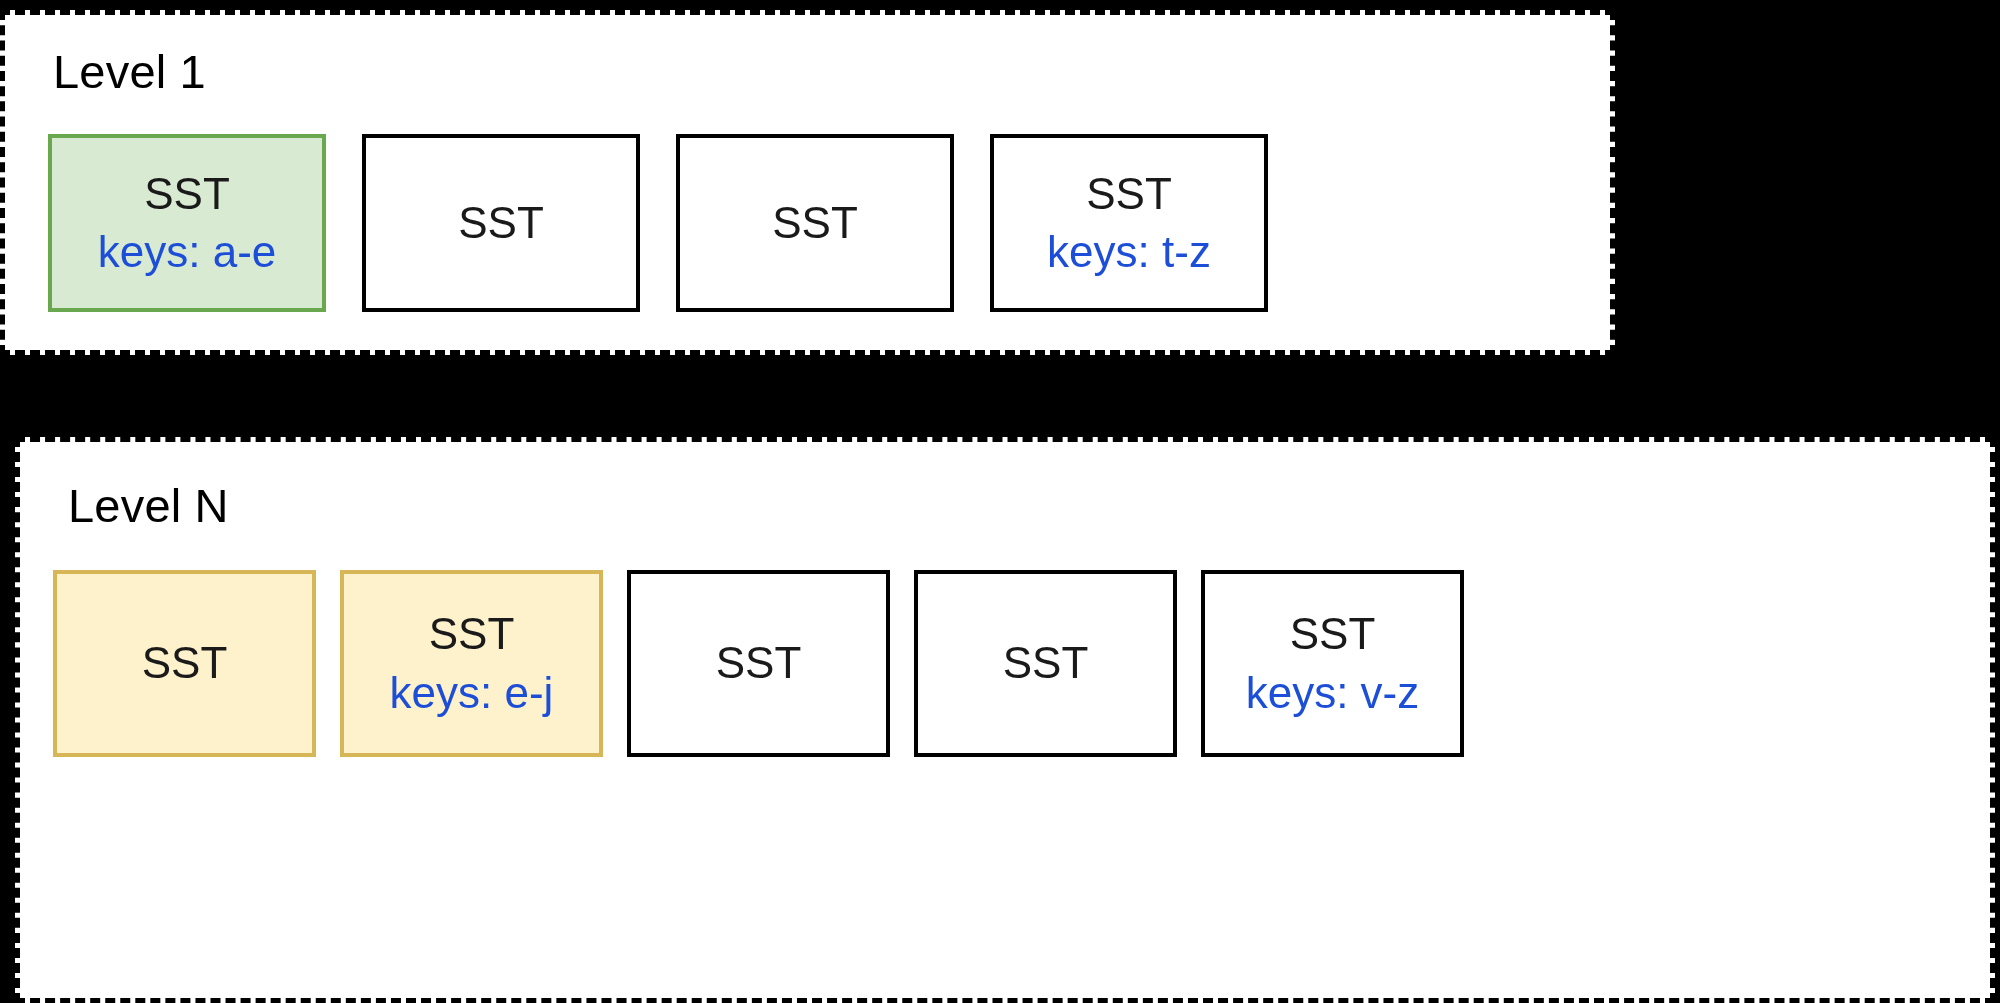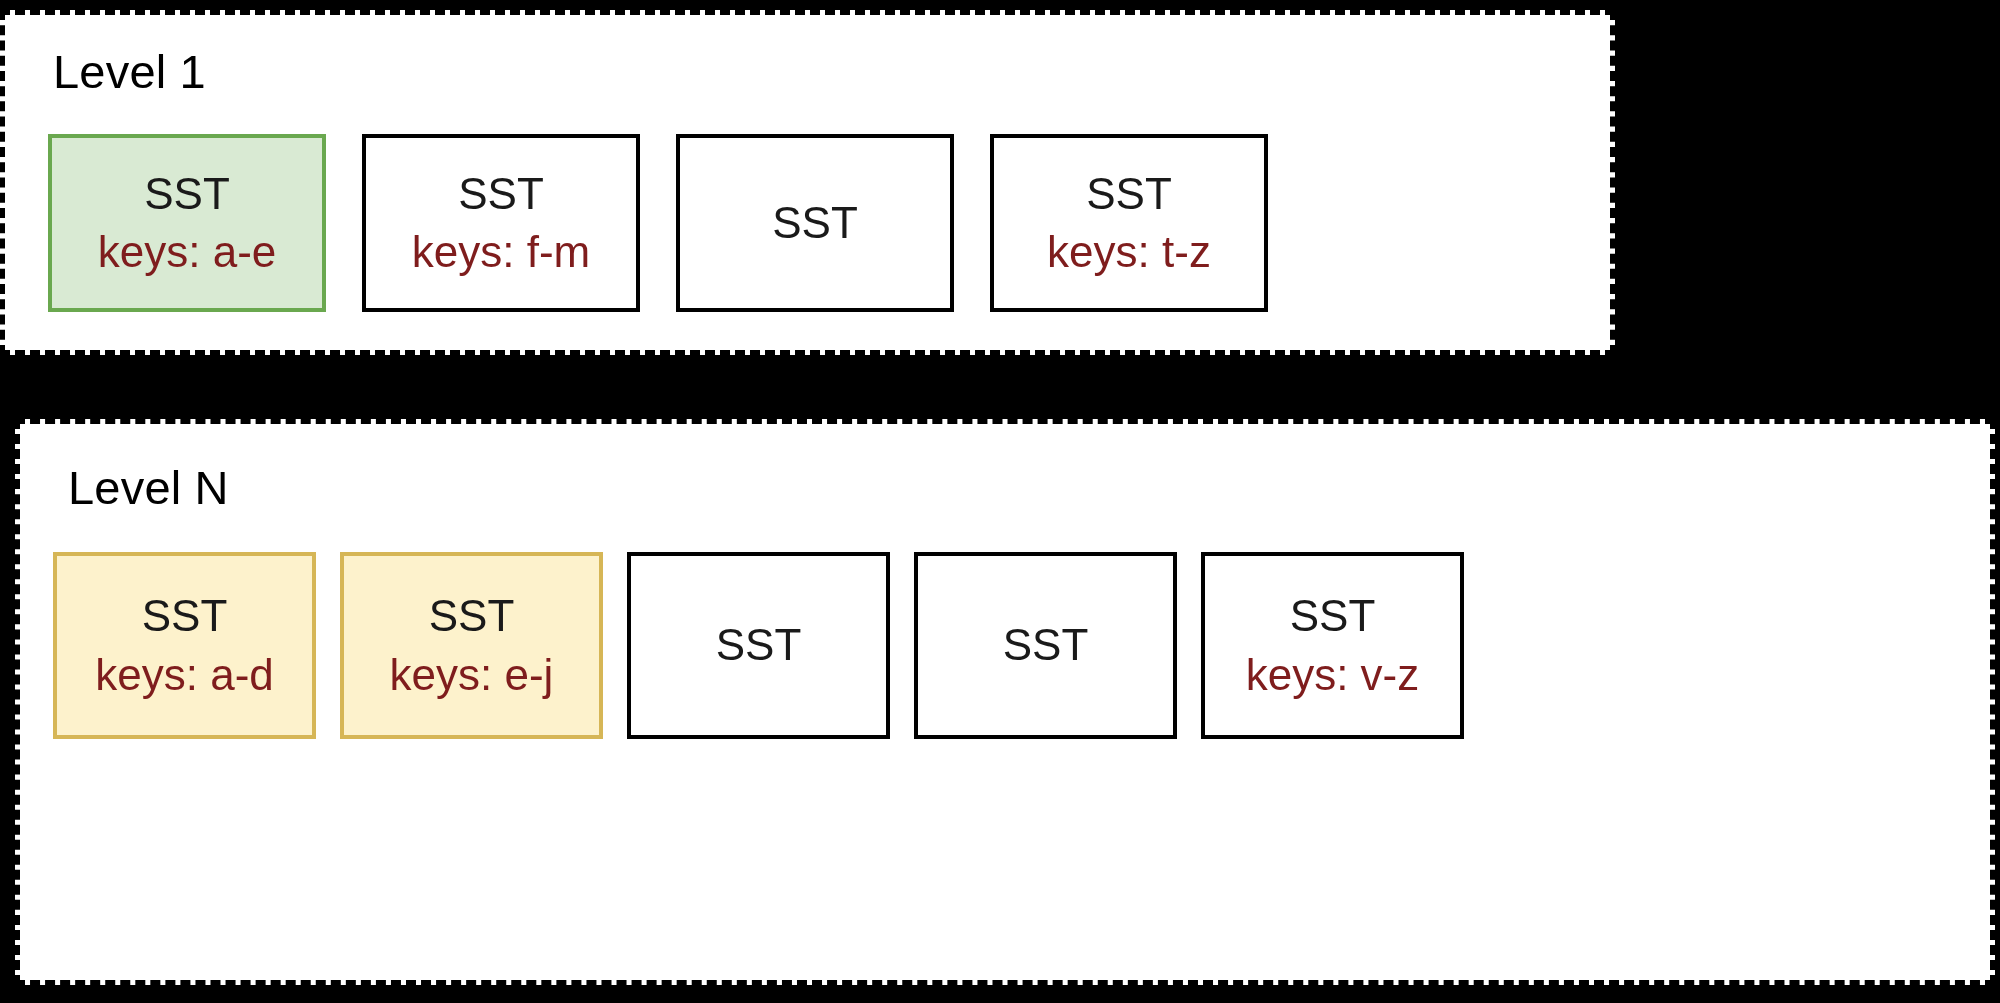--- a/index.html
+++ b/index.html
@@ -31,21 +31,21 @@
 
   .level-panel.level-1 {
     left: 0px;
     top: 10px;
     width: 1615px;
     height: 345px;
   }
 
   .level-panel.level-n {
     left: 15px;
-    top: 419px;
+    top: 437px;
     width: 1980px;
     height: 566px;
   }
 
   .level-title {
     position: absolute;
     left: 48px;
     font-size: 47px;
     line-height: 1;
     color: #000000;
@@ -102,63 +102,61 @@
 
   .sst-label {
     font-size: 44px;
     line-height: 1.05;
     color: #1a1a1a;
     white-space: nowrap;
   }
   .sst-keys {
     font-size: 44px;
     line-height: 1.05;
-    color: #7f1d1d;
+    color: #1d4ed8;
     white-space: nowrap;
     margin-top: 12px;
   }
 </style>
 </head>
 <body>
 
 <div class="lsm-canvas">
 
   <div class="level-panel level-1">
     <div class="level-title">Level 1</div>
     <div class="sst-row">
 
       <div class="sst-box highlight-green">
         <div class="sst-label">SST</div>
         <div class="sst-keys">keys: a-e</div>
       </div>
 
       <div class="sst-box">
         <div class="sst-label">SST</div>
-        <div class="sst-keys">keys: f-m</div>
       </div>
 
       <div class="sst-box">
         <div class="sst-label">SST</div>
       </div>
 
       <div class="sst-box">
         <div class="sst-label">SST</div>
         <div class="sst-keys">keys: t-z</div>
       </div>
 
     </div>
   </div>
 
   <div class="level-panel level-n">
     <div class="level-title">Level N</div>
     <div class="sst-row">
 
       <div class="sst-box highlight-yellow">
         <div class="sst-label">SST</div>
-        <div class="sst-keys">keys: a-d</div>
       </div>
 
       <div class="sst-box highlight-yellow">
         <div class="sst-label">SST</div>
         <div class="sst-keys">keys: e-j</div>
       </div>
 
       <div class="sst-box">
         <div class="sst-label">SST</div>
       </div>

